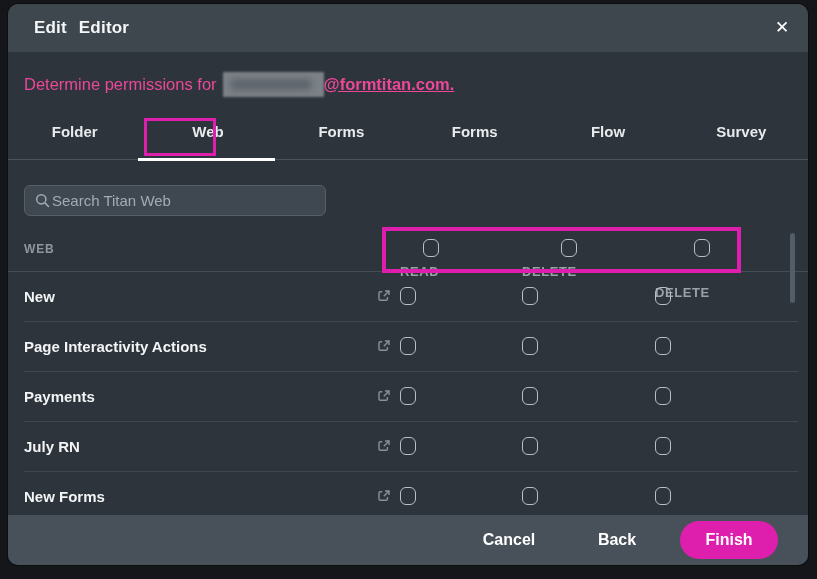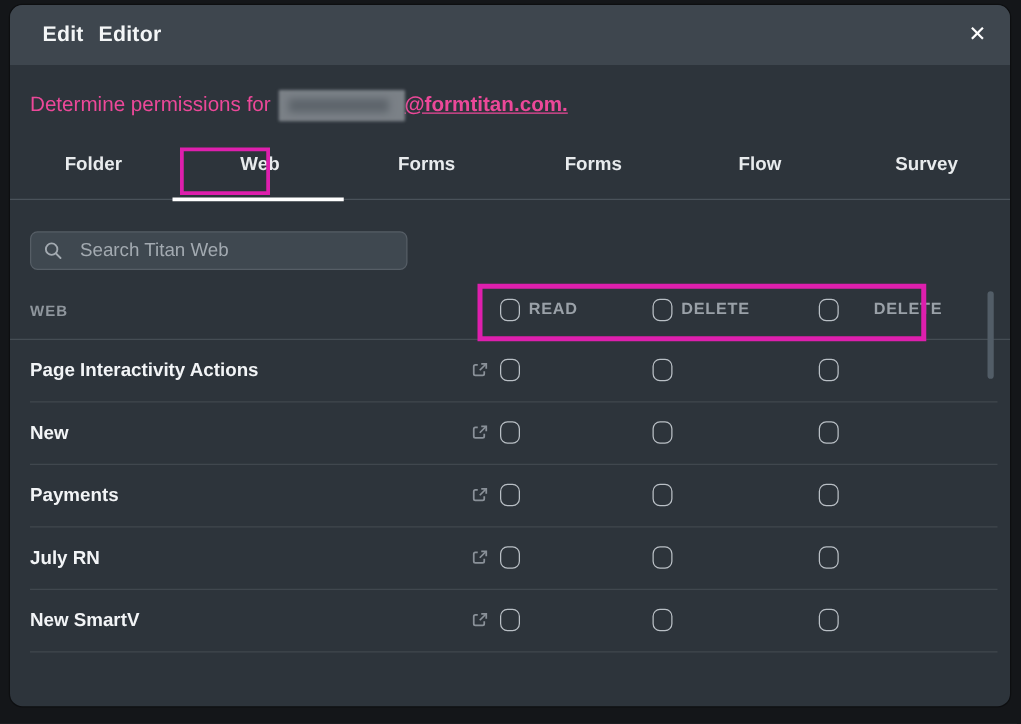--- a/index.html
+++ b/index.html
@@ -57,38 +57,38 @@
     content:"";position:absolute;left:-3px;right:0;bottom:-2px;height:3px;background:#ffffff;
   }
   
   .hl-box{position:absolute;border:3px solid #de1fad;pointer-events:none;}
   .hl-web{left:136px;top:114px;width:66px;height:32px;}
   .hl-cols{left:374px;top:223px;width:351px;height:38px;border-width:4px;}
   
   .search-box{
     position:absolute;left:16px;top:181px;width:302px;height:31px;
     background:#3f4850;border:1px solid #565e66;border-radius:6px;
-    display:flex;align-items:center;box-sizing:border-box;padding:0 10px;gap:12px;
+    display:flex;align-items:center;box-sizing:border-box;padding:0 10px;gap:0;
   }
   .search-box input{
     flex:1;background:transparent;border:none;outline:none;
     color:#e8ebed;font-size:15px;font-family:"Liberation Sans",sans-serif;
   }
   .search-box input::placeholder{color:#a3aab1;}
   .search-icon{display:flex;align-items:center;}
   
   .tbl-header{
     position:absolute;left:0;top:224px;width:100%;height:44px;
     border-bottom:1px solid #454d54;box-sizing:border-box;
   }
   .group-label{
     position:absolute;left:16px;top:14px;
     color:#8f969d;font-size:12px;font-weight:700;letter-spacing:.8px;
   }
-  .col-group{position:absolute;top:11px;display:flex;align-items:flex-start;gap:7px;}
+  .col-group{position:absolute;top:11px;display:flex;align-items:flex-end;gap:7px;flex-direction:column;}
   .col-group .col-label{color:#9aa1a8;font-size:13px;font-weight:600;letter-spacing:.6px;}
   .colpos-0{left:392px;}
   .colpos-1{left:514px;}
   .colpos-2{left:647px;gap:28px;}
   .checkbox{
     width:16px;height:18px;border:1.5px solid #b9bfc5;border-radius:6px;
     box-sizing:border-box;background:transparent;cursor:pointer;flex:none;
   }
   .rows{position:absolute;left:0;top:268px;width:100%;}
   .row{
@@ -176,46 +176,46 @@
       </div>
       <div class="col-group colpos-2">
         <span class="checkbox"></span>
         <span class="col-label">DELETE</span>
       </div>
     </div>
   <div class="hl-box hl-cols"></div>
 
   <div class="rows">
       <div class="row">
+        <div class="row-name">New</div>
+        <span class="ext-link">
+          <svg width="14" height="14" viewBox="0 0 14 14" fill="none" stroke="#8a9199" stroke-width="1.4">
+            <path d="M5.2 2.8 H3.3 C2.6 2.8 2 3.4 2 4.1 v5.8 c0 .7.6 1.3 1.3 1.3 h5.8 c.7 0 1.3-.6 1.3-1.3 V8"></path>
+            <path d="M8 2 h4 v4"></path>
+            <path d="M12 2 L6.8 7.2"></path>
+          </svg>
+        </span>
+        <span class="checkbox cb-0"></span>
+        <span class="checkbox cb-1"></span>
+        <span class="checkbox cb-2"></span>
+      </div>
+      <div class="row">
         <div class="row-name">Page Interactivity Actions</div>
         <span class="ext-link">
           <svg width="14" height="14" viewBox="0 0 14 14" fill="none" stroke="#8a9199" stroke-width="1.4">
             <path d="M5.2 2.8 H3.3 C2.6 2.8 2 3.4 2 4.1 v5.8 c0 .7.6 1.3 1.3 1.3 h5.8 c.7 0 1.3-.6 1.3-1.3 V8"></path>
             <path d="M8 2 h4 v4"></path>
             <path d="M12 2 L6.8 7.2"></path>
           </svg>
         </span>
         <span class="checkbox cb-0"></span>
         <span class="checkbox cb-1"></span>
         <span class="checkbox cb-2"></span>
       </div>
       <div class="row">
-        <div class="row-name">New</div>
-        <span class="ext-link">
-          <svg width="14" height="14" viewBox="0 0 14 14" fill="none" stroke="#8a9199" stroke-width="1.4">
-            <path d="M5.2 2.8 H3.3 C2.6 2.8 2 3.4 2 4.1 v5.8 c0 .7.6 1.3 1.3 1.3 h5.8 c.7 0 1.3-.6 1.3-1.3 V8"></path>
-            <path d="M8 2 h4 v4"></path>
-            <path d="M12 2 L6.8 7.2"></path>
-          </svg>
-        </span>
-        <span class="checkbox cb-0"></span>
-        <span class="checkbox cb-1"></span>
-        <span class="checkbox cb-2"></span>
-      </div>
-      <div class="row">
         <div class="row-name">Payments</div>
         <span class="ext-link">
           <svg width="14" height="14" viewBox="0 0 14 14" fill="none" stroke="#8a9199" stroke-width="1.4">
             <path d="M5.2 2.8 H3.3 C2.6 2.8 2 3.4 2 4.1 v5.8 c0 .7.6 1.3 1.3 1.3 h5.8 c.7 0 1.3-.6 1.3-1.3 V8"></path>
             <path d="M8 2 h4 v4"></path>
             <path d="M12 2 L6.8 7.2"></path>
           </svg>
         </span>
         <span class="checkbox cb-0"></span>
         <span class="checkbox cb-1"></span>
@@ -228,30 +228,35 @@
             <path d="M5.2 2.8 H3.3 C2.6 2.8 2 3.4 2 4.1 v5.8 c0 .7.6 1.3 1.3 1.3 h5.8 c.7 0 1.3-.6 1.3-1.3 V8"></path>
             <path d="M8 2 h4 v4"></path>
             <path d="M12 2 L6.8 7.2"></path>
           </svg>
         </span>
         <span class="checkbox cb-0"></span>
         <span class="checkbox cb-1"></span>
         <span class="checkbox cb-2"></span>
       </div>
       <div class="row">
-        <div class="row-name">New SmartV</div>
+        <div class="row-name">New Forms</div>
         <span class="ext-link">
           <svg width="14" height="14" viewBox="0 0 14 14" fill="none" stroke="#8a9199" stroke-width="1.4">
             <path d="M5.2 2.8 H3.3 C2.6 2.8 2 3.4 2 4.1 v5.8 c0 .7.6 1.3 1.3 1.3 h5.8 c.7 0 1.3-.6 1.3-1.3 V8"></path>
             <path d="M8 2 h4 v4"></path>
             <path d="M12 2 L6.8 7.2"></path>
           </svg>
         </span>
         <span class="checkbox cb-0"></span>
         <span class="checkbox cb-1"></span>
         <span class="checkbox cb-2"></span>
       </div>
     </div>
 
   <div class="scroll-thumb"></div>
 
+  <div class="dlg-footer">
+    <button class="btn-text btn-cancel">Cancel</button>
+    <button class="btn-text btn-back">Back</button>
+    <button class="btn-finish">Finish</button>
+  </div>
 
 </div>
 
 </body></html>

